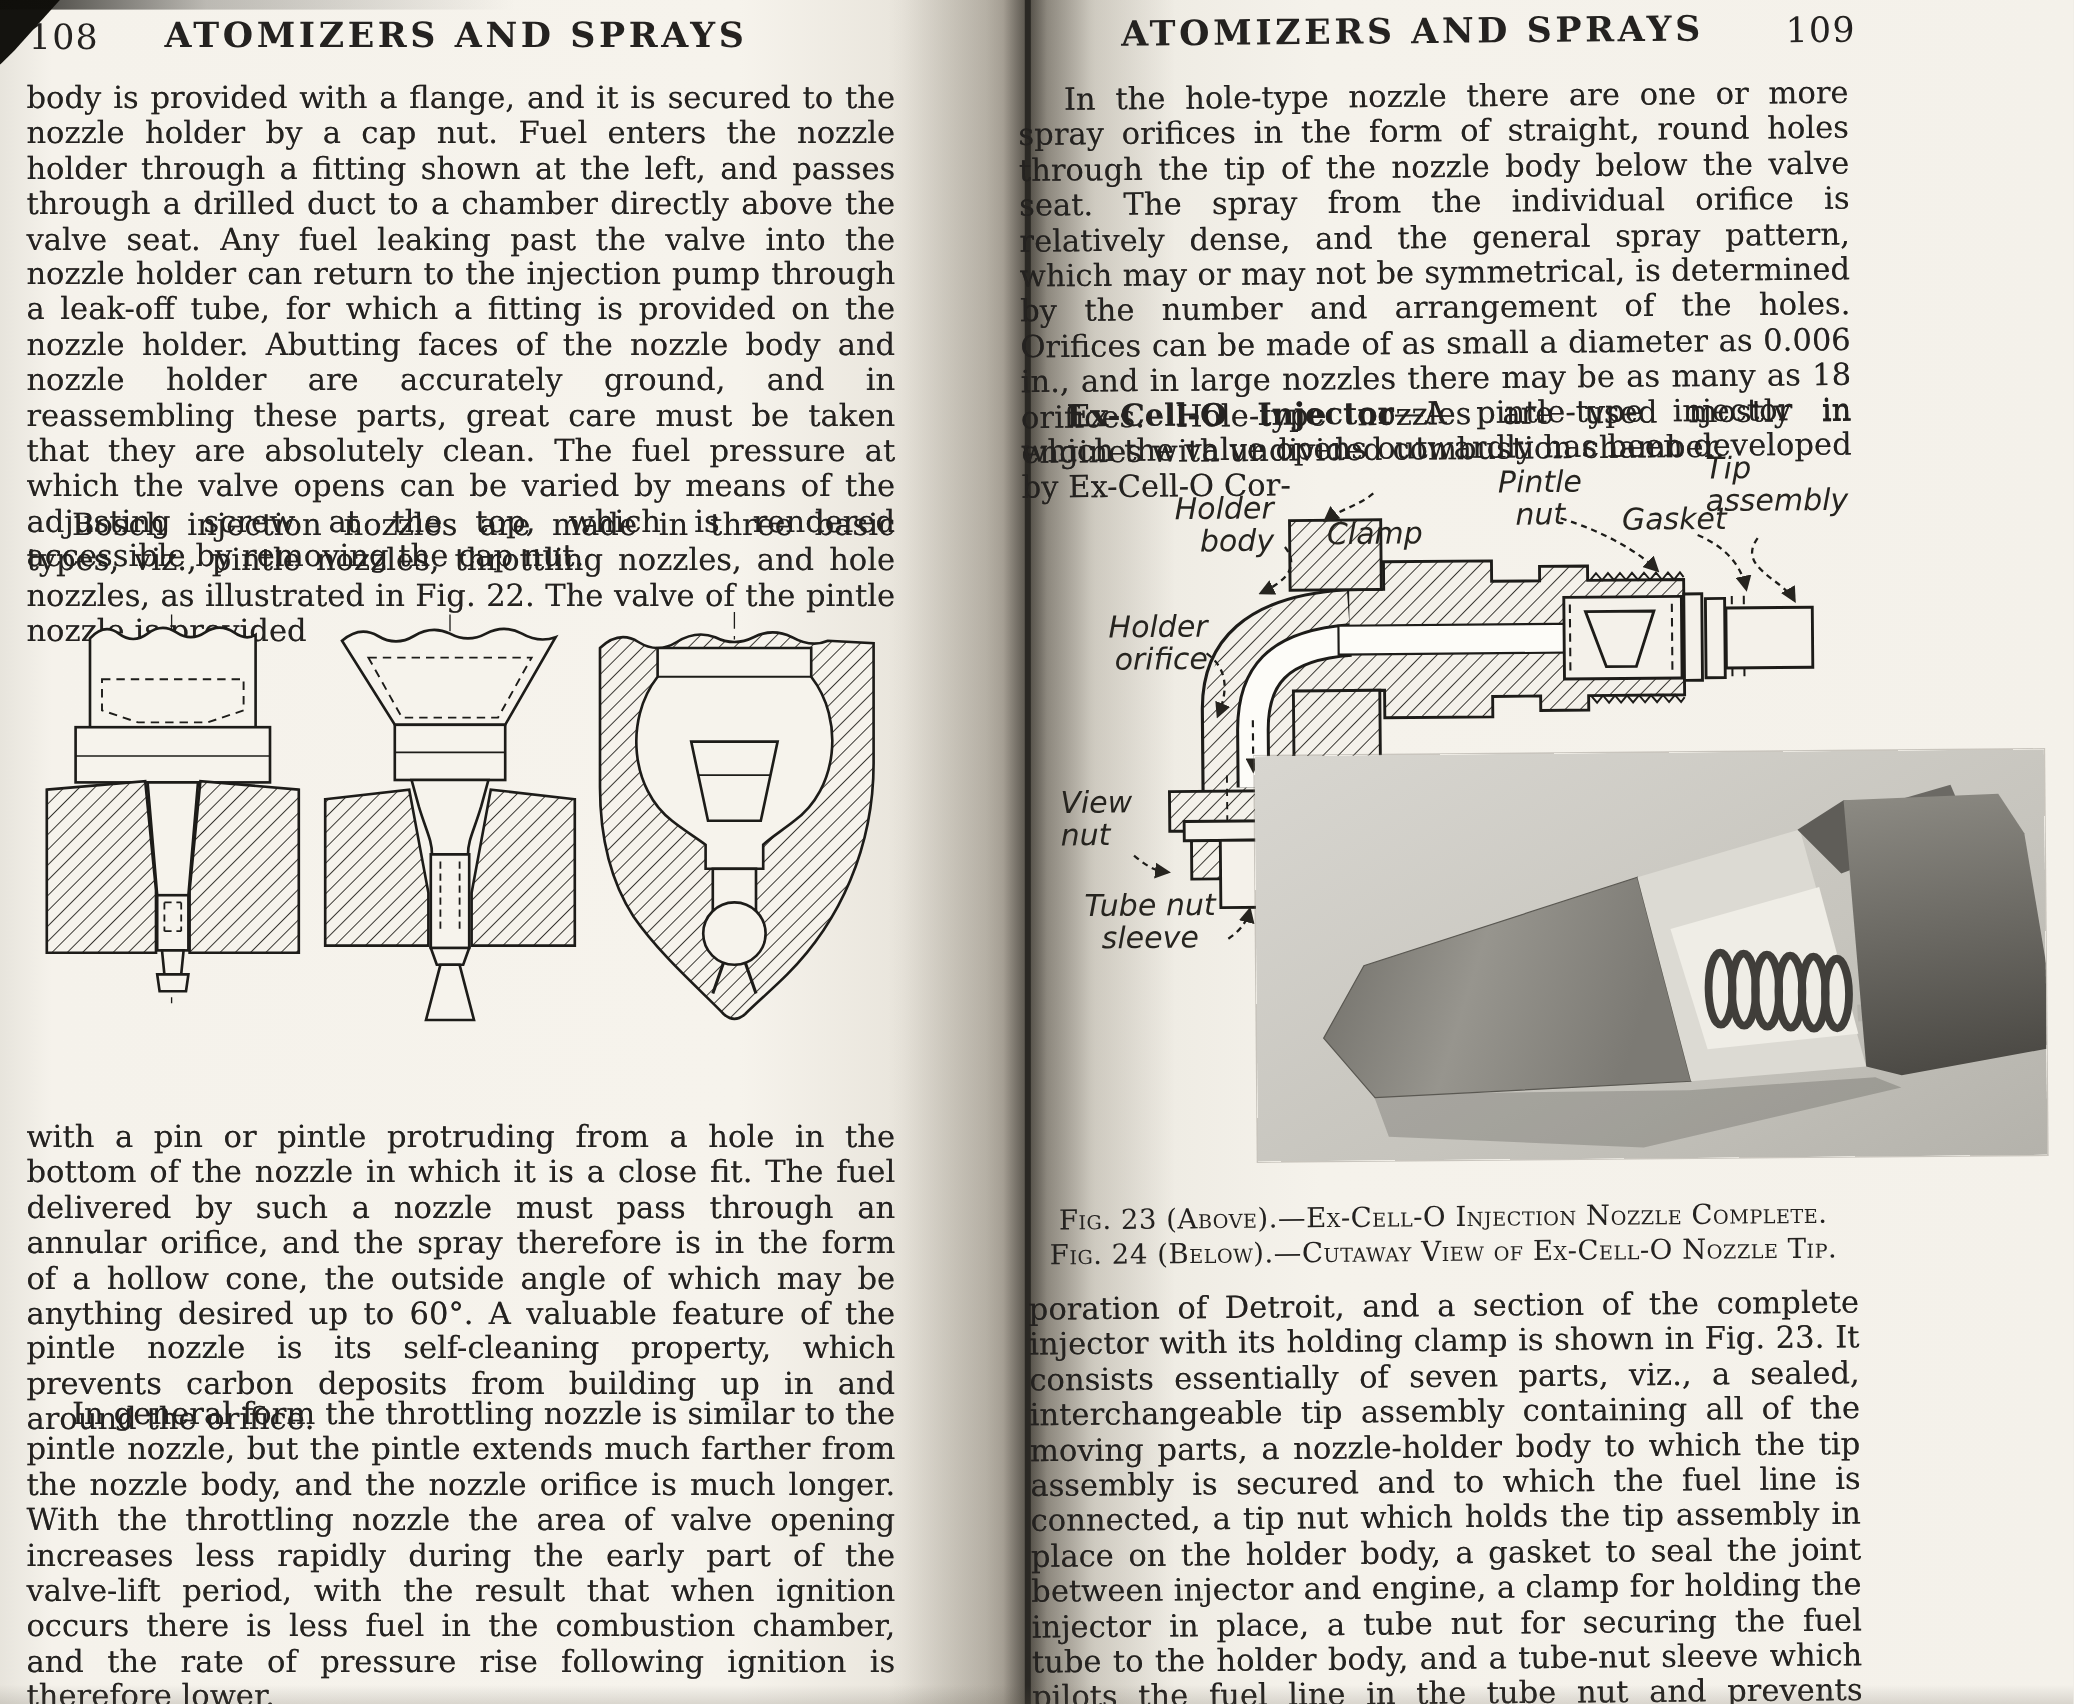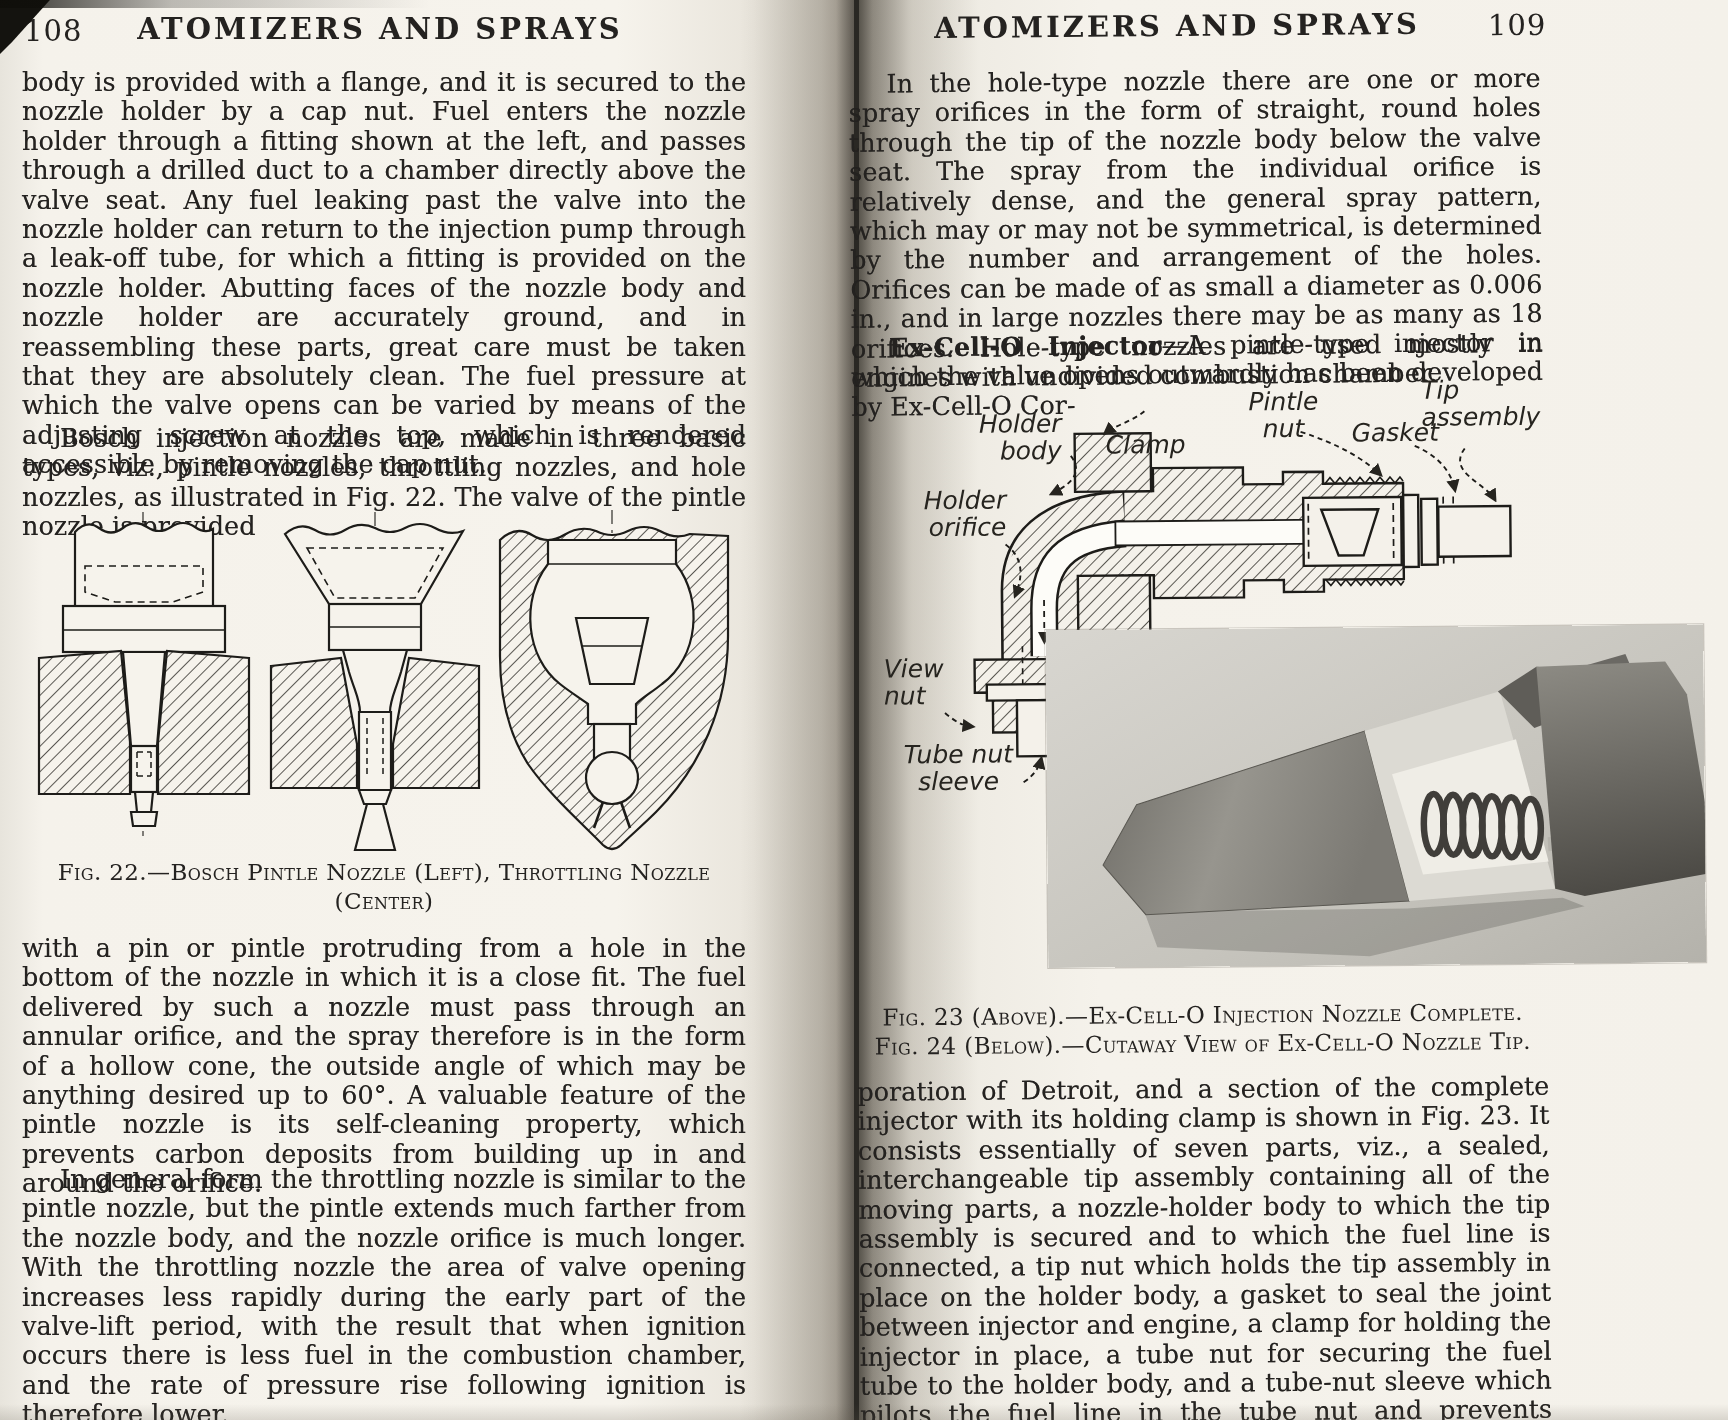--- a/index.html
+++ b/index.html
@@ -128,21 +128,20 @@
           <path d="M84,112 L156,112 L142,178 L98,178 Z" fill="#f6f3ec"></path>
           <line x1="90" y1="140" x2="150" y2="140" stroke-width="1.4"></line>
           <rect x="102" y="218" width="36" height="34" fill="#f6f3ec"></rect>
           <circle cx="120" cy="272" r="26" fill="#f6f3ec"></circle>
           <path d="M111,296 L102,322 M129,296 L138,322" stroke-width="2.6"></path>
         </g>
       </g>
     </svg>
 
     <div class="caption" style="left:22px;top:858px;width:724px;">
-      <div>Fig. 22.—Bosch Pintle Nozzle (Left), Throttling Nozzle (Center)</div>
     </div>
 
     <div class="para" style="left:22px;top:934px;width:724px;">with a pin or pintle protruding from a hole in the bottom of the nozzle in which it is a close fit.  The fuel delivered by such a nozzle must pass through an annular orifice, and the spray therefore is in the form of a hollow cone, the outside angle of which may be anything desired up to 60°.  A valuable feature of the pintle nozzle is its self-cleaning property, which prevents carbon deposits from building up in and around the orifice.</div>
     <div class="para indent" style="left:22px;top:1165px;width:724px;">In general form the throttling nozzle is similar to the pintle nozzle, but the pintle extends much farther from the nozzle body, and the nozzle orifice is much longer.  With the throttling nozzle the area of valve opening increases less rapidly during the early part of the valve-lift period, with the result that when ignition occurs there is less fuel in the combustion chamber, and the rate of pressure rise following ignition is therefore lower.</div>
   </div>
 
   <div class="page" id="page-right">
    <div class="tilt-right">
     <div class="running-head" style="left:37px;top:8px;width:600px;">ATOMIZERS AND SPRAYS</div>
     <div class="pagenum" style="left:648px;top:10px;">109</div>
@@ -209,21 +208,21 @@
           <path d="M168,388 C180,380 184,372 186,364"></path>
         </g>
       </g>
     </svg>
 
     <div class="fig-label al-r" style="left:100px;top:408px;width:118px;">Holder body</div>
     <div class="fig-label" style="left:262px;top:392px;width:110px;margin-top:38px;">Clamp</div>
     <div class="fig-label al-c" style="left:390px;top:388px;width:100px;">Pintle nut</div>
     <div class="fig-label" style="left:508px;top:420px;width:100px;">Gasket</div>
     <div class="fig-label" style="left:578px;top:378px;width:120px;">Tip assembly</div>
-    <div class="fig-label al-r" style="left:52px;top:484px;width:110px;">Holder orifice</div>
+    <div class="fig-label al-r" style="left:52px;top:506px;width:110px;">Holder orifice</div>
     <div class="fig-label" style="left:38px;top:652px;width:80px;">View nut</div>
     <div class="fig-label al-c" style="left:42px;top:738px;width:140px;">Tube nut sleeve</div>
 
     <div class="photo-box" style="left:200px;top:628px;width:658px;height:338px;">
       <svg width="658" height="338" viewBox="0 0 658 338">
         <defs>
           <linearGradient id="bgG" x1="0" y1="0" x2="1" y2="1">
             <stop offset="0" stop-color="#d8d6d0"></stop>
                 <stop offset="0.6" stop-color="#c6c4bd"></stop>
                 <stop offset="1" stop-color="#b4b2ab"></stop>

